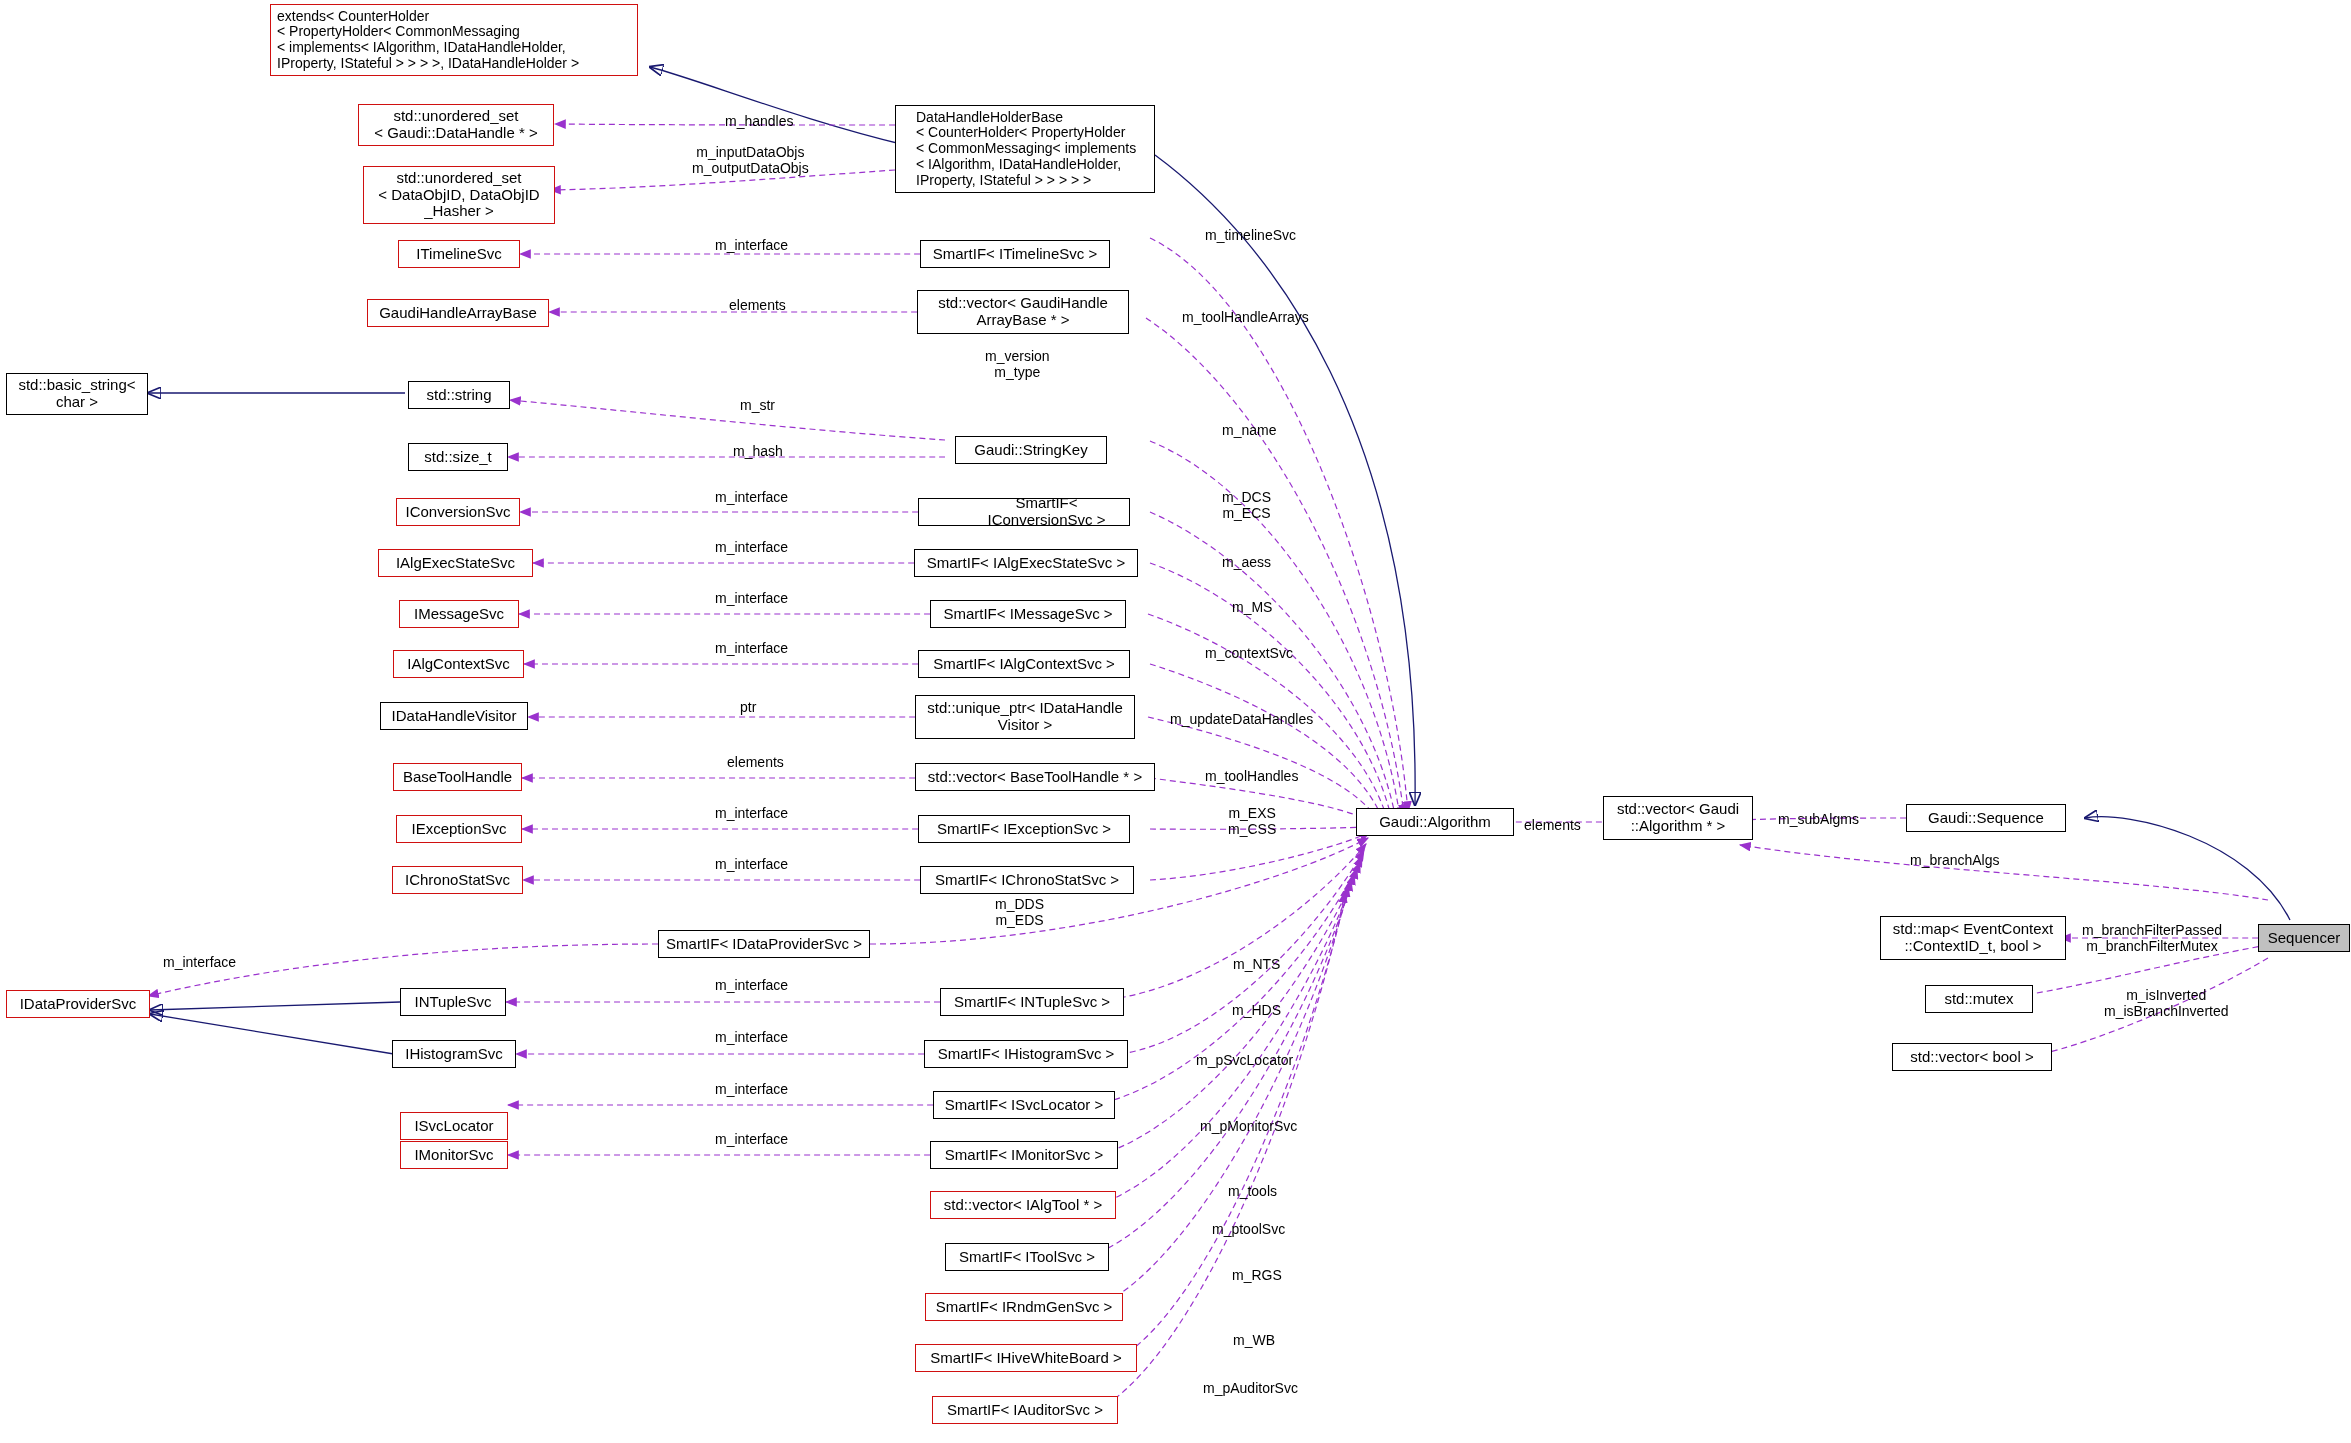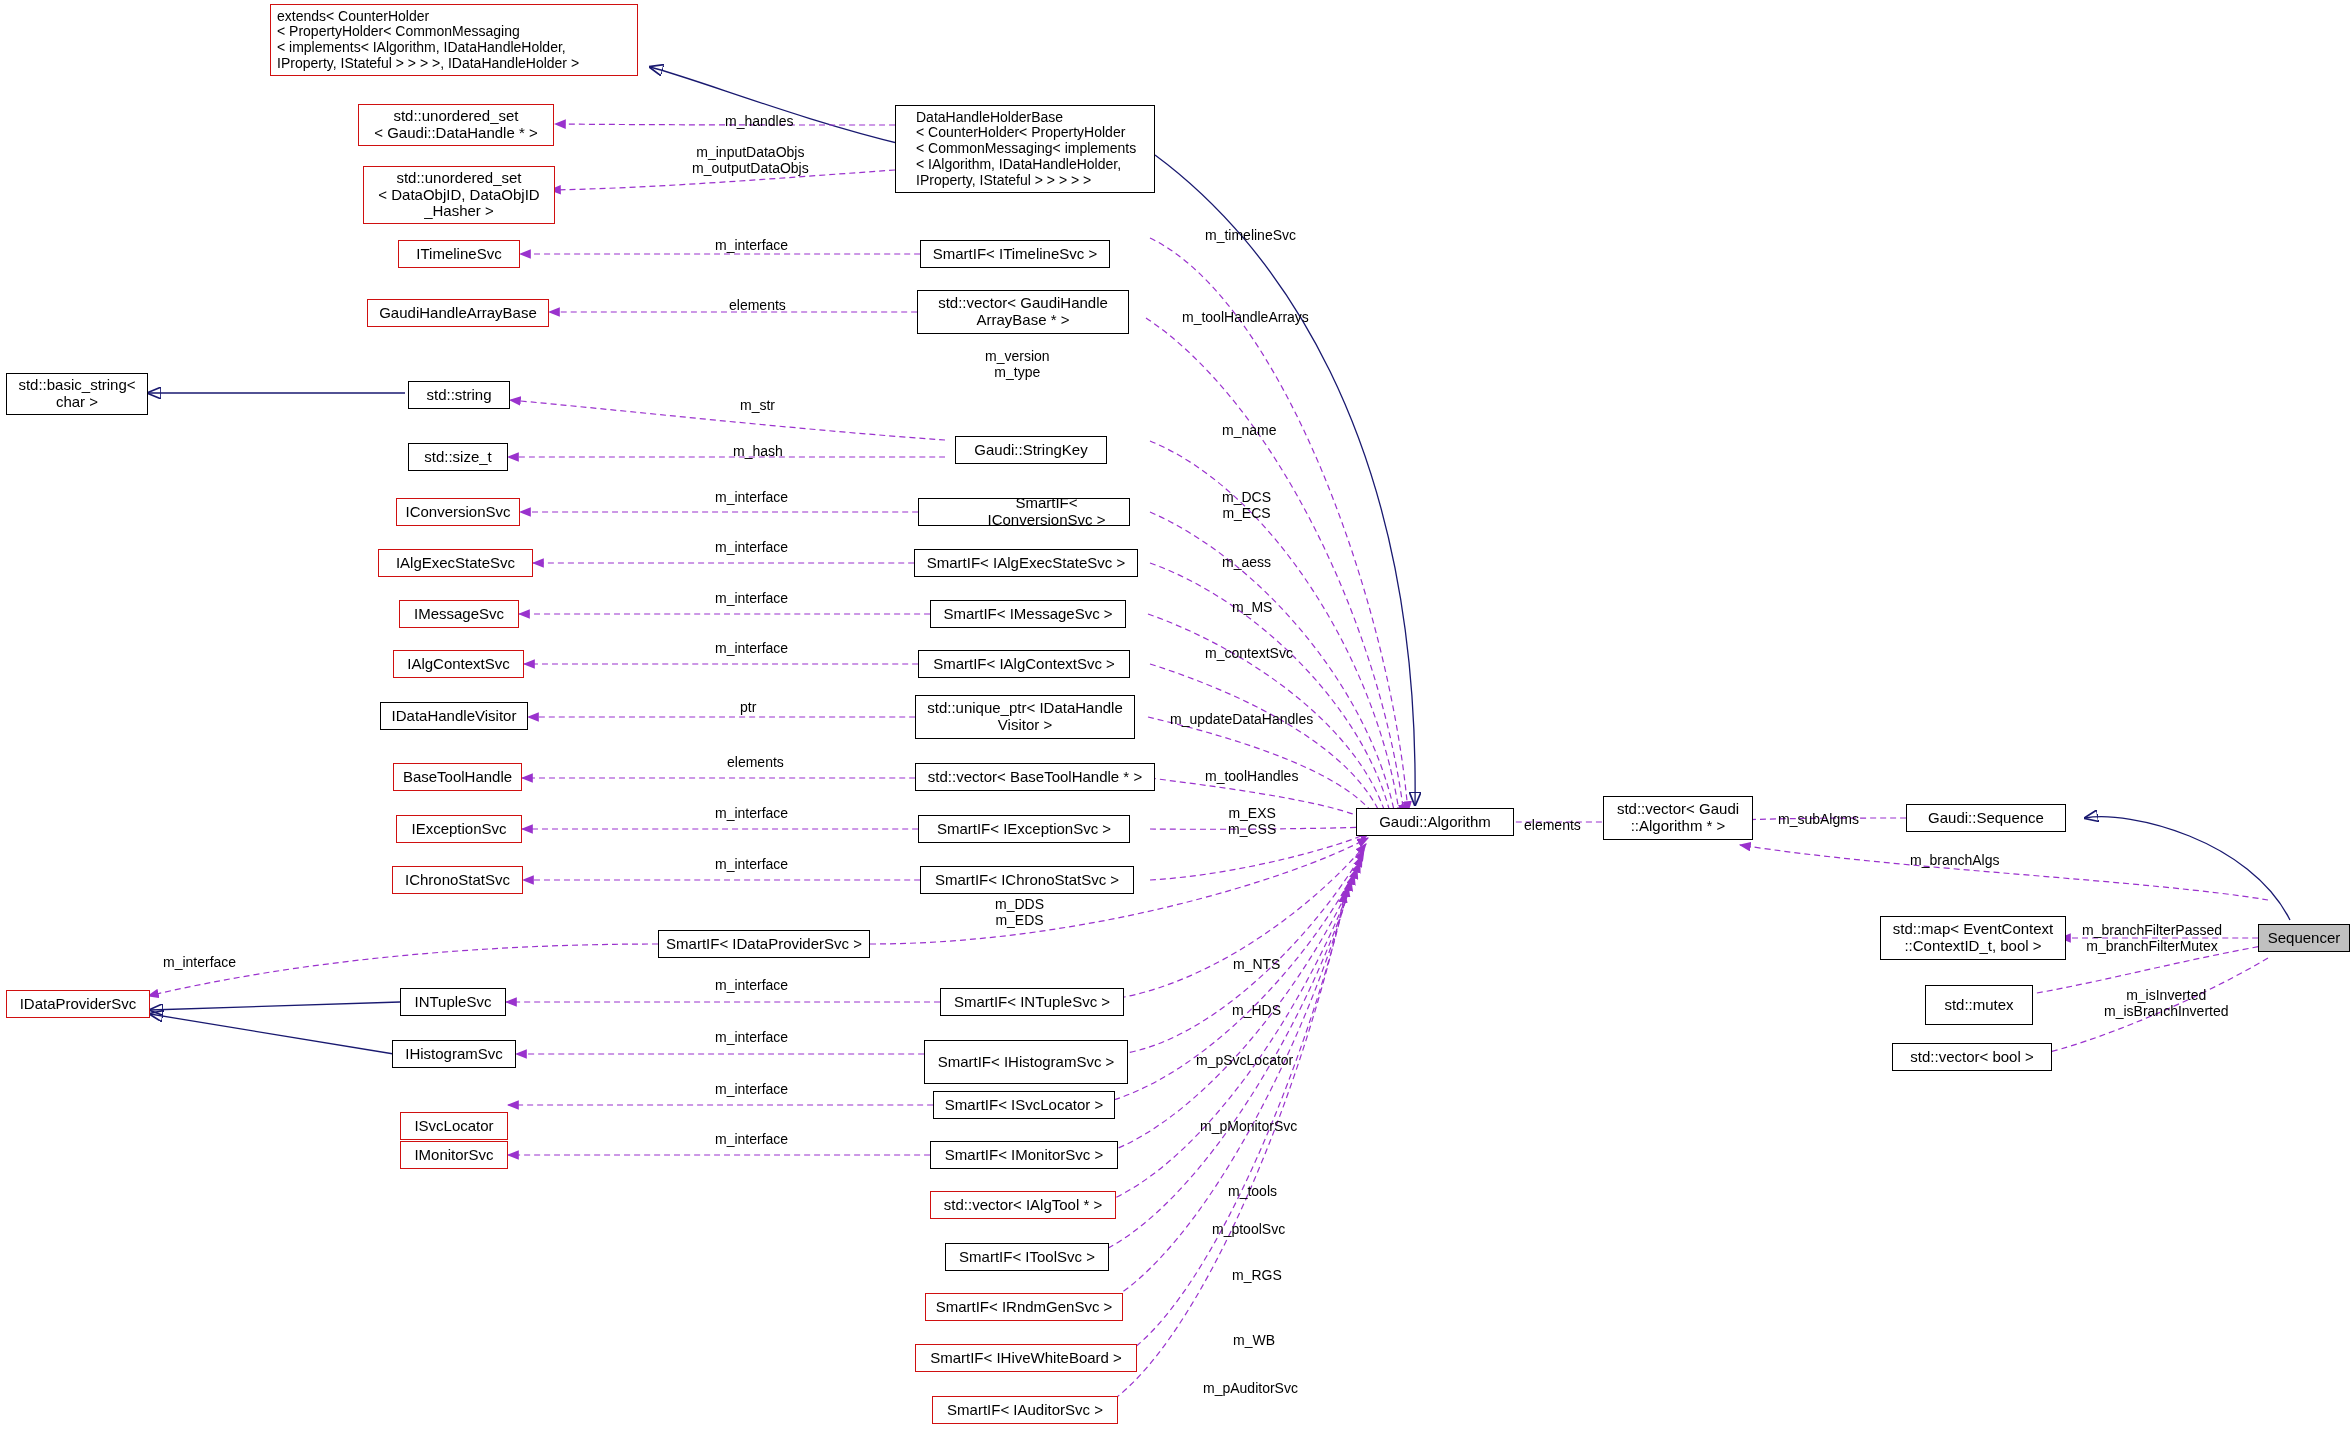--- a/index.html
+++ b/index.html
@@ -231,21 +231,21 @@
   <div class="node" style="left:915px; top:763px; width:240px; height:28px;">std::vector&lt; BaseToolHandle * &gt;</div>
 
   <div class="node" style="left:918px; top:815px; width:212px; height:28px;">SmartIF&lt; IExceptionSvc &gt;</div>
 
   <div class="node" style="left:920px; top:866px; width:214px; height:28px;">SmartIF&lt; IChronoStatSvc &gt;</div>
 
   <div class="node" style="left:658px; top:930px; width:212px; height:28px;">SmartIF&lt; IDataProviderSvc &gt;</div>
 
   <div class="node" style="left:940px; top:988px; width:184px; height:28px;">SmartIF&lt; INTupleSvc &gt;</div>
 
-  <div class="node" style="left:924px; top:1040px; width:204px; height:44px;">SmartIF&lt; IHistogramSvc &gt;</div>
+  <div class="node" style="left:924px; top:1040px; width:204px; height:28px;">SmartIF&lt; IHistogramSvc &gt;</div>
 
   <div class="node" style="left:933px; top:1091px; width:182px; height:28px;">SmartIF&lt; ISvcLocator &gt;</div>
 
   <div class="node" style="left:930px; top:1141px; width:188px; height:28px;">SmartIF&lt; IMonitorSvc &gt;</div>
 
   <div class="node red" style="left:930px; top:1191px; width:186px; height:28px;">std::vector&lt; IAlgTool * &gt;</div>
 
   <div class="node" style="left:945px; top:1243px; width:164px; height:28px;">SmartIF&lt; IToolSvc &gt;</div>
 
   <div class="node red" style="left:925px; top:1293px; width:198px; height:28px;">SmartIF&lt; IRndmGenSvc &gt;</div>
@@ -257,21 +257,21 @@
   <div class="node" style="left:1356px; top:808px; width:158px; height:28px;">Gaudi::Algorithm</div>
 
   <div class="node" style="left:1603px; top:796px; width:150px; height:44px;">std::vector&lt; Gaudi
 ::Algorithm * &gt;</div>
 
   <div class="node" style="left:1906px; top:804px; width:160px; height:28px;">Gaudi::Sequence</div>
 
   <div class="node" style="left:1880px; top:916px; width:186px; height:44px;">std::map&lt; EventContext
 ::ContextID_t, bool &gt;</div>
 
-  <div class="node" style="left:1925px; top:985px; width:108px; height:40px;text-align:center;">std::mutex</div>
+  <div class="node" style="left:1925px; top:985px; width:108px; height:28px;text-align:center;">std::mutex</div>
 
   <div class="node" style="left:1892px; top:1043px; width:160px; height:28px;">std::vector&lt; bool &gt;</div>
 
   <div class="node grey" style="left:2258px; top:924px; width:92px; height:28px;">Sequencer</div>
 
   <div class="edge-label" style="left:725px; top:114px;">m_handles</div>
   <div class="edge-label" style="left:692px; top:145px;">m_inputDataObjs
 m_outputDataObjs</div>
   <div class="edge-label" style="left:715px; top:238px;">m_interface</div>
   <div class="edge-label" style="left:729px; top:298px;">elements</div>

